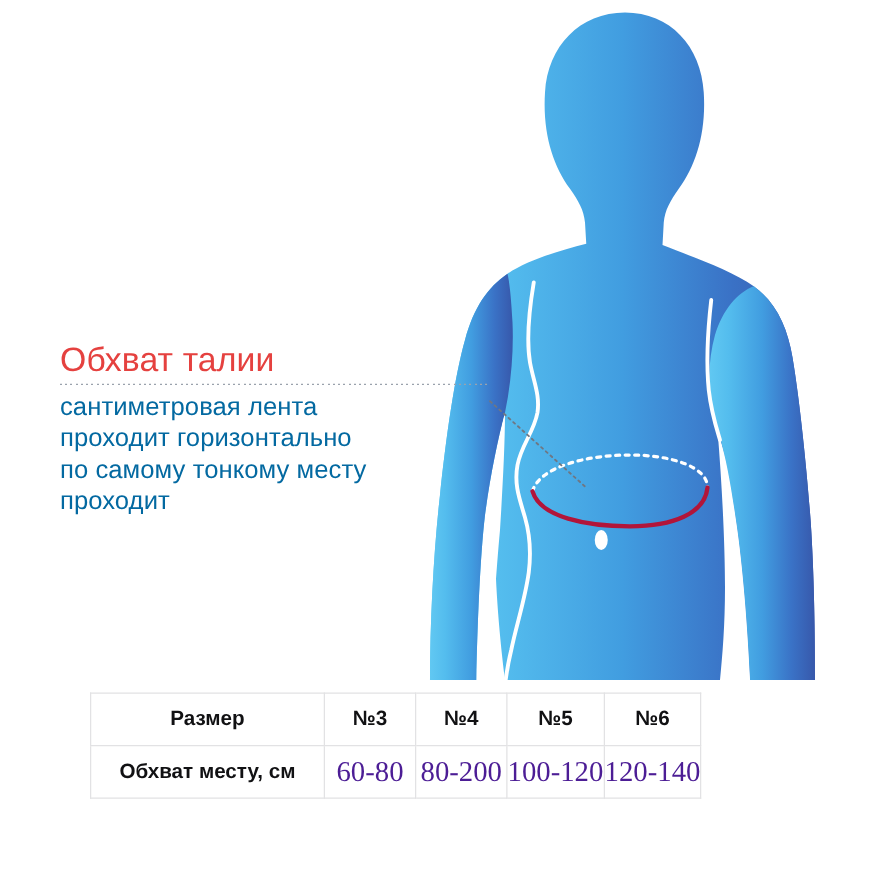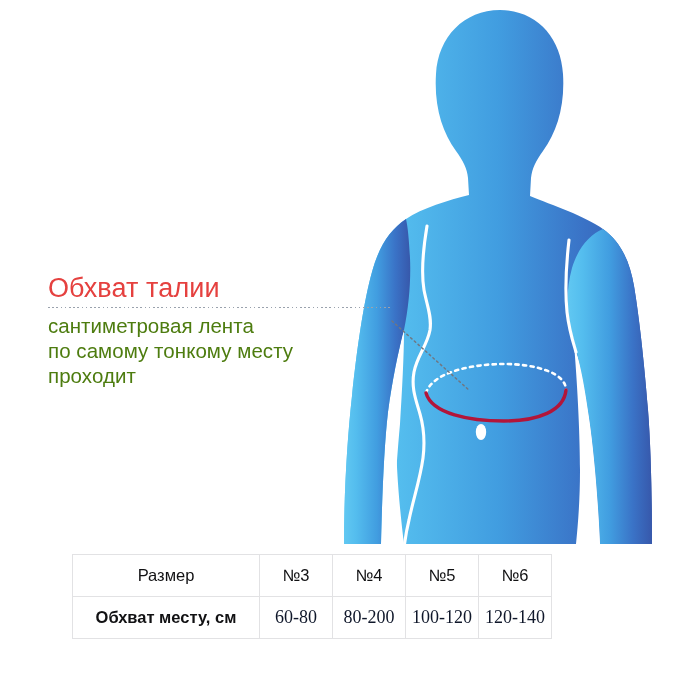--- a/index.html
+++ b/index.html
@@ -49,21 +49,21 @@
     margin-top: 4px;
     height: 1px;
     width: 344px;
     background-image: repeating-linear-gradient(to right,
         #9aa2ad 0px, #9aa2ad 1.6px, rgba(255,255,255,0) 1.6px, rgba(255,255,255,0) 4.2px);
   }
   #annotation-body {
     margin-top: 5px;
     font-size: 20.5px;
     line-height: 1.22;
-    color: #4d7c0f;
+    color: #0369a1;
     letter-spacing: 0.05px;
   }
   #annotation-body div { white-space: nowrap; }
 
   
   #size-table-wrap {
     position: absolute;
     left: 72px;
     top: 554px;
   }
@@ -80,27 +80,27 @@
     text-align: center;
     white-space: nowrap;
   }
   td.rowhead {
     font-weight: bold;
     text-align: left;
     padding-left: 14px;
     padding-right: 16px;
     min-width: 186px;
   }
-  tr.head td { font-weight: normal; }
+  tr.head td { font-weight: bold; }
   td.numcell { min-width: 72px; padding: 0 9px; }
   tr.data td.numcell {
     font-weight: 400;
     font-family: "Liberation Serif", serif;
-    font-size: 18px;
-    color: #0f172a;
+    font-size: 23px;
+    color: #4c1d95;
   }
   tr.head td.numcell {
     font-family: "Liberation Sans", sans-serif;
     font-size: 16.5px;
   }
 </style>
 </head>
 <body>
 
 <div id="page">
@@ -213,20 +213,21 @@
         <path fill="none" stroke="#6f7783" stroke-width="1.5" stroke-dasharray="1.8 3.2" stroke-linecap="round" d="M392 321 L 470 391"></path>
       </g>
     </svg>
   </div>
 
   <div id="annotation">
     <div id="annotation-title">Обхват талии</div>
     <div id="annotation-rule"></div>
     <div id="annotation-body">
       <div>сантиметровая лента</div>
+      <div>проходит горизонтально</div>
       <div>по самому тонкому месту</div>
       <div>проходит</div>
     </div>
   </div>
 
   <div id="size-table-wrap">
     <table id="size-table">
       <tbody>
         <tr class="head">
           <td class="rowhead">Размер</td>

